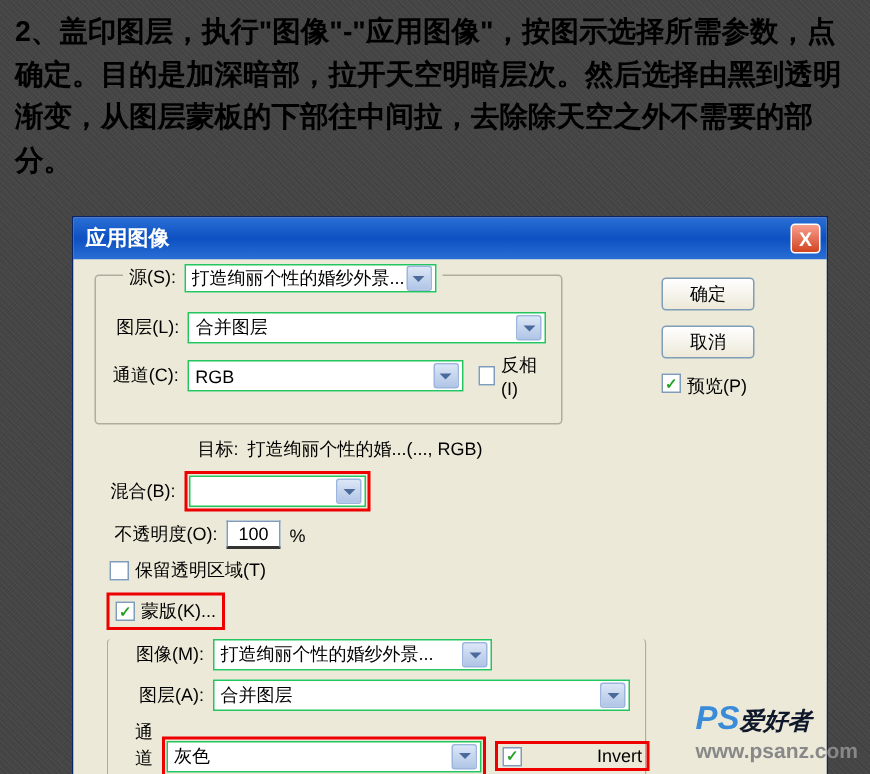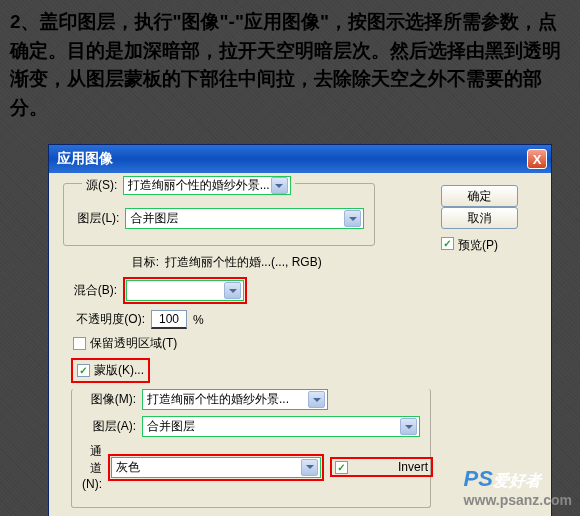--- a/index.html
+++ b/index.html
@@ -16,25 +16,25 @@
 .row { display: flex; align-items: center; margin: 6px 0; font-size: 12px; }
 .lbl { text-align: right; padding-right: 6px; color: #000; }
 .combo { background: #fff; border: 1px solid #22c55e; height: 21px; display: flex; align-items: center; padding: 0 2px 0 4px; font-size: 12px; position: relative; }
 .combo-arrow { width: 17px; height: 17px; background: linear-gradient(to bottom, #dce6f6, #b0c5e6); border: 1px solid #9cb6dd; border-radius: 2px; display: flex; align-items: center; justify-content: center; margin-left: auto; }
 .combo-arrow::after { content: ""; border-left: 4px solid transparent; border-right: 4px solid transparent; border-top: 4px solid #4a6a9c; }
 .combo-text { flex: 1; overflow: hidden; white-space: nowrap; }
 .checkbox { width: 13px; height: 13px; border: 1px solid #7F9DB9; background: #fff; display: inline-flex; align-items: center; justify-content: center; margin-right: 4px; font-size: 10px; color: #21A121; font-weight: bold; }
 .checkbox.checked::after { content: "✓"; }
 .red-box { border: 2px solid #e00; padding: 1px; }
 .right-col { position: absolute; right: 16px; top: 12px; width: 94px; }
-.btn { background: linear-gradient(to bottom, #fff, #ECE9D8); border: 1px solid #7F9DB9; border-radius: 3px; width: 77px; height: 22px; font-size: 12px; cursor: pointer; display: flex; align-items: center; justify-content: center; }
+.btn { background: linear-gradient(to bottom, #fff, #ECE9D8); border: 1px solid #7F9DB9; border-radius: 3px; width: 62px; height: 22px; font-size: 12px; margin-bottom: 10px; cursor: pointer; display: flex; align-items: center; justify-content: center; }
 .input-num { width: 36px; height: 19px; border: 1px solid #7F9DB9; background: #fff; text-align: center; font-size: 12px; padding: 1px; border-bottom: 2px solid #333; }
 .watermark { position: absolute; right: 8px; bottom: 8px; font-size: 16px; font-weight: bold; font-style: italic; }
 .wm-ps { font-size: 22px; color: #3a8bd8; font-family: "Arial Black", sans-serif; font-style: italic; }
-.wm-txt { color: #ffffff; }
+.wm-txt { color: #0f172a; }
 .wm-url { display: block; font-size: 14px; color: #888; font-style: normal; }
 </style>
 </head>
 <body>
 <div class="noise-bg"></div>
 
 <div class="instruction">2、盖印图层，执行"图像"-"应用图像"，按图示选择所需参数，点确定。目的是加深暗部，拉开天空明暗层次。然后选择由黑到透明渐变，从图层蒙板的下部往中间拉，去除除天空之外不需要的部分。</div>
 
 <div class="dialog">
   <div class="titlebar">
@@ -55,20 +55,31 @@
       </span>
 
       <div class="row" style="margin-top:18px;">
         <span class="lbl" style="width:58px;">图层(L):</span>
         <span class="combo" style="width:272px;">
           <span class="combo-text">合并图层</span>
             <span class="combo-arrow"></span>
         </span>
       </div>
 
+      <div class="row">
+        <span class="lbl" style="width:58px;">通道(C):</span>
+        <span class="combo" style="width:210px;">
+          <span class="combo-text">RGB</span>
+            <span class="combo-arrow"></span>
+        </span>
+        <span style="margin-left:10px;display:inline-flex;align-items:center;">
+          <span class="checkbox"></span>
+          <span>反相(I)</span>
+        </span>
+      </div>
     </div>
 
     <div class="row" style="margin-left:64px;">
       <span class="lbl" style="width:38px;">目标:</span>
       <span>打造绚丽个性的婚...(..., RGB)</span>
     </div>
 
     <div class="row">
       <span class="lbl" style="width:60px;">混合(B):</span>
       <span class="red-box">

